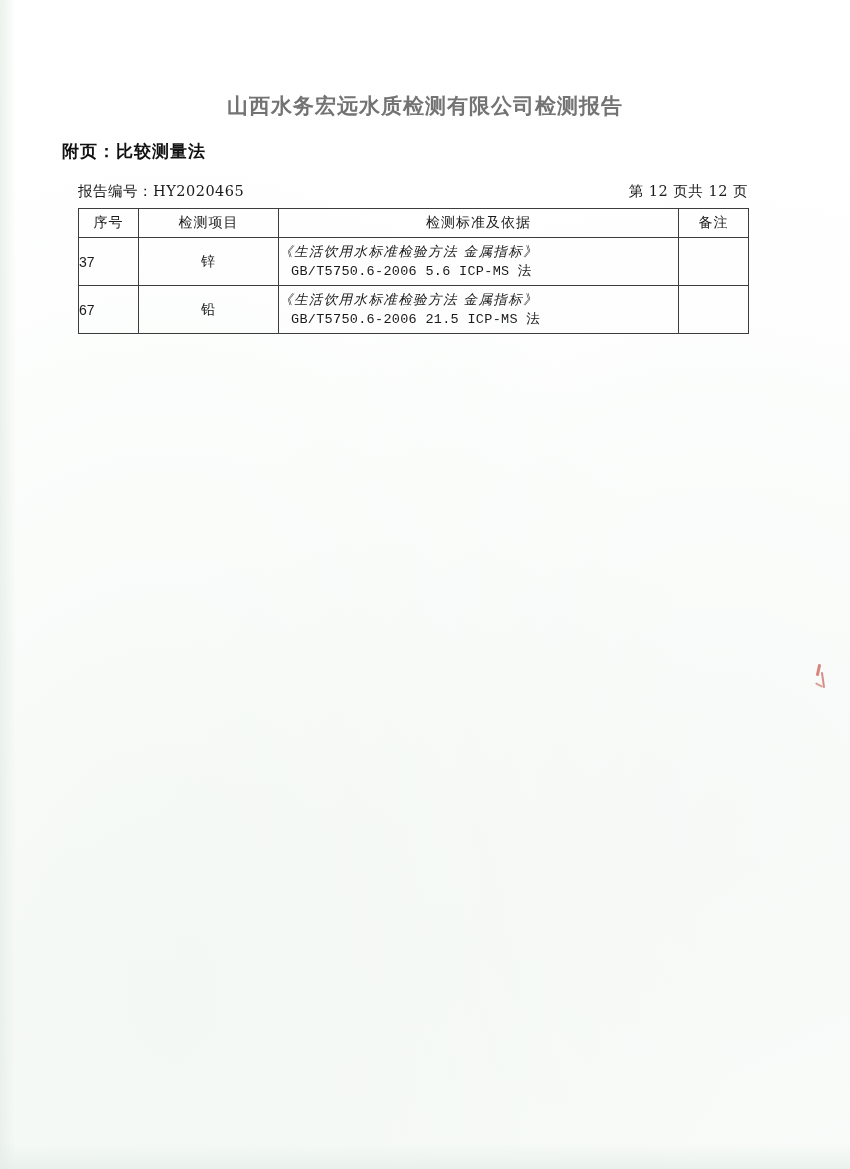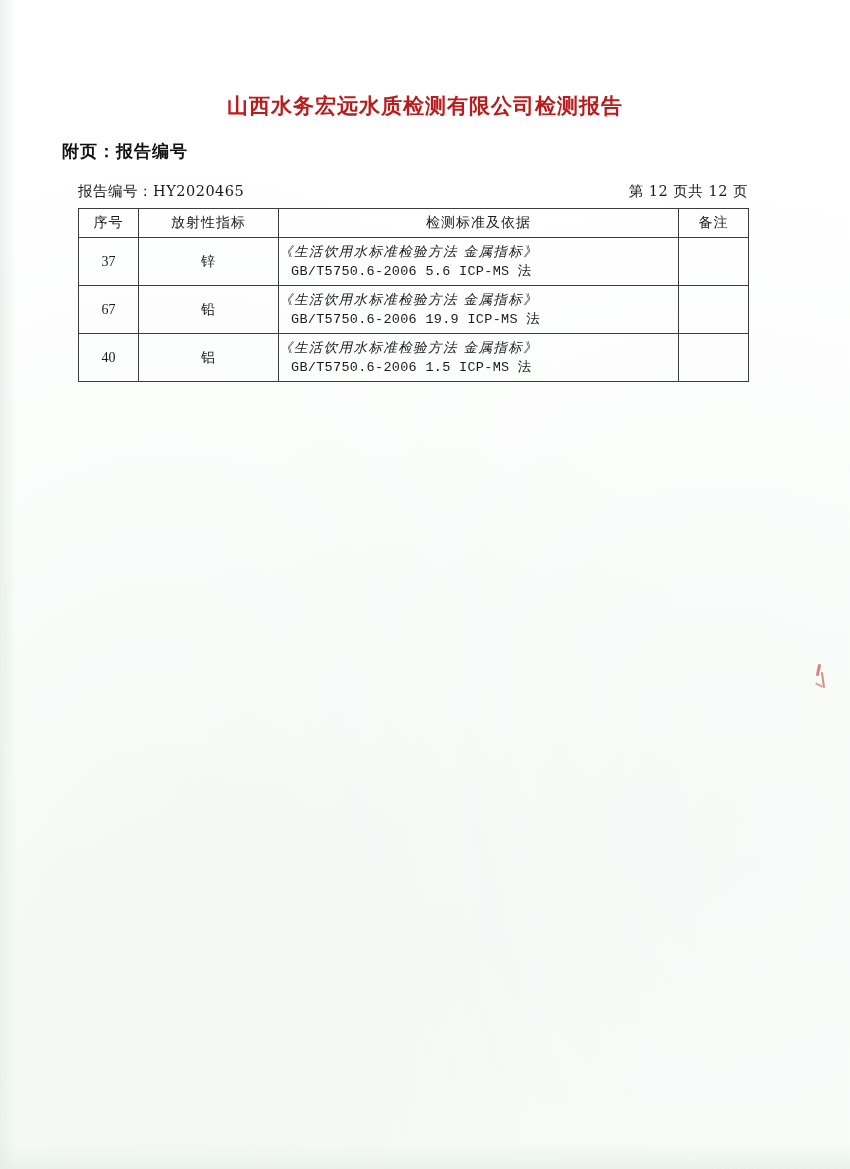--- a/index.html
+++ b/index.html
@@ -33,21 +33,21 @@
   .doc-title {
     position: absolute;
     top: 92px;
     left: 0;
     width: 850px;
     text-align: center;
     font-size: 21px;
     font-weight: bold;
     letter-spacing: 1px;
     font-family: "DejaVu Serif", "Liberation Serif", serif;
-    color: #b91c1c;
+    color: #737373;
   }
   .subtitle {
     position: absolute;
     top: 140px;
     left: 62px;
     font-size: 17px;
     font-weight: bold;
     letter-spacing: 1px;
     font-family: "DejaVu Serif", "Liberation Serif", serif;
     color: #111;
@@ -93,23 +93,23 @@
     font-size: 14px;
     letter-spacing: 1px;
     font-family: "DejaVu Serif", "Liberation Serif", serif;
   }
   col.c-no { width: 60px; }
   col.c-item { width: 140px; }
   col.c-std { width: 400px; }
   col.c-remark { width: 70px; }
 
   td.cell-no {
-    text-align: center;
+    text-align: left;
     font-size: 14px;
-    font-family: Liberation Serif, serif;
+    font-family: Liberation Sans, sans-serif;
   }
   td.cell-item {
     text-align: center;
     font-size: 14px;
     letter-spacing: 1px;
     font-family: "DejaVu Serif", "Liberation Serif", serif;
   }
   td.cell-std {
     padding: 4px 0 5px 10px;
     font-size: 13.5px;
@@ -186,67 +186,58 @@
 </style>
 </head>
 <body>
 
 <div class="page">
   <div class="scan-tint"></div>
   <div class="edge-left"></div>
   <div class="edge-bottom"></div>
 
   <div class="doc-title">山西水务宏远水质检测有限公司检测报告</div>
-  <div class="subtitle">附页：报告编号</div>
+  <div class="subtitle">附页：比较测量法</div>
 
   <div class="meta-row">
     <span class="report-no">报告编号：HY2020465</span>
     <span class="page-no">第 12 页共 12 页</span>
   </div>
 
   <table class="method-table">
     <colgroup>
       <col class="c-no">
       <col class="c-item">
       <col class="c-std">
       <col class="c-remark">
     </colgroup>
     <thead>
       <tr>
         <th>序号</th>
-        <th>放射性指标</th>
+        <th>检测项目</th>
         <th>检测标准及依据</th>
         <th>备注</th>
       </tr>
     </thead>
     <tbody>
       <tr class="body-row">
         <td class="cell-no">37</td>
         <td class="cell-item">锌</td>
         <td class="cell-std">
           <div class="line1">《生活饮用水标准检验方法  金属指标》</div>
           <div class="line2">GB/T5750.6-2006   5.6 ICP-MS 法</div>
         </td>
         <td class="cell-remark"></td>
       </tr>
       <tr class="body-row">
         <td class="cell-no">67</td>
         <td class="cell-item">铅</td>
         <td class="cell-std">
           <div class="line1">《生活饮用水标准检验方法  金属指标》</div>
-          <div class="line2">GB/T5750.6-2006   19.9 ICP-MS 法</div>
-        </td>
-        <td class="cell-remark"></td>
-      </tr>
-      <tr class="body-row">
-        <td class="cell-no">40</td>
-        <td class="cell-item">铝</td>
-        <td class="cell-std">
-          <div class="line1">《生活饮用水标准检验方法  金属指标》</div>
-          <div class="line2">GB/T5750.6-2006   1.5 ICP-MS 法</div>
+          <div class="line2">GB/T5750.6-2006   21.5 ICP-MS 法</div>
         </td>
         <td class="cell-remark"></td>
       </tr>
     </tbody>
   </table>
 
   <div class="stamp-mark">
     <span class="s1"></span>
     <span class="s2"></span>
     <span class="s3"></span>

